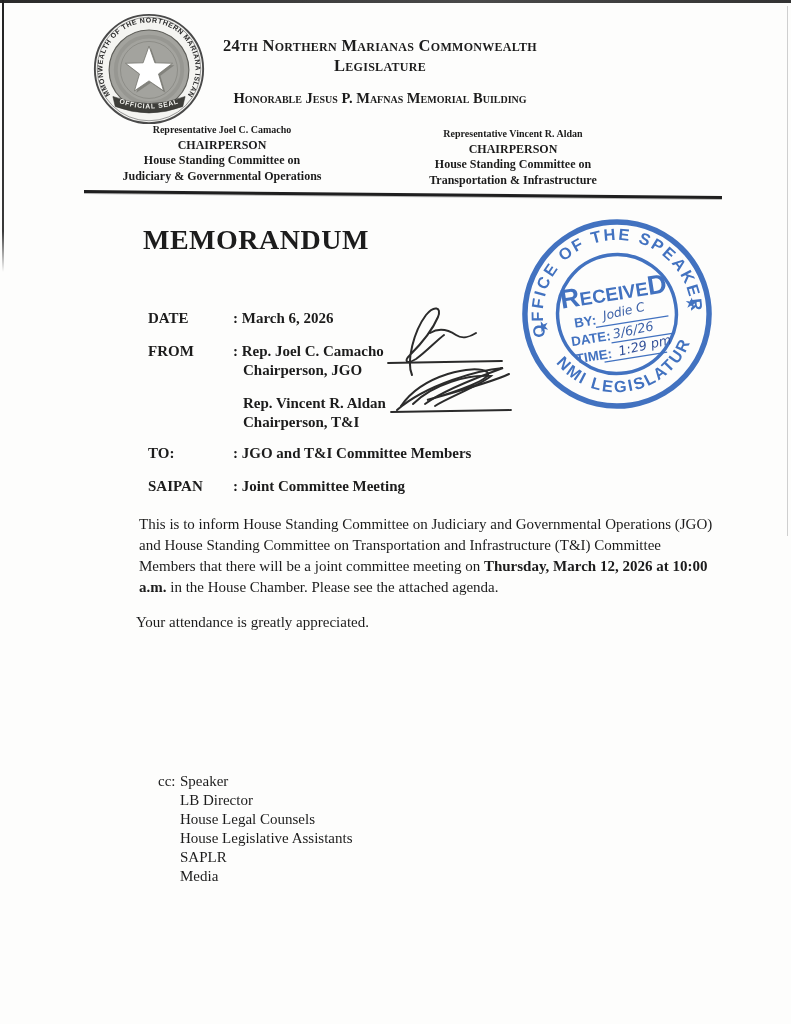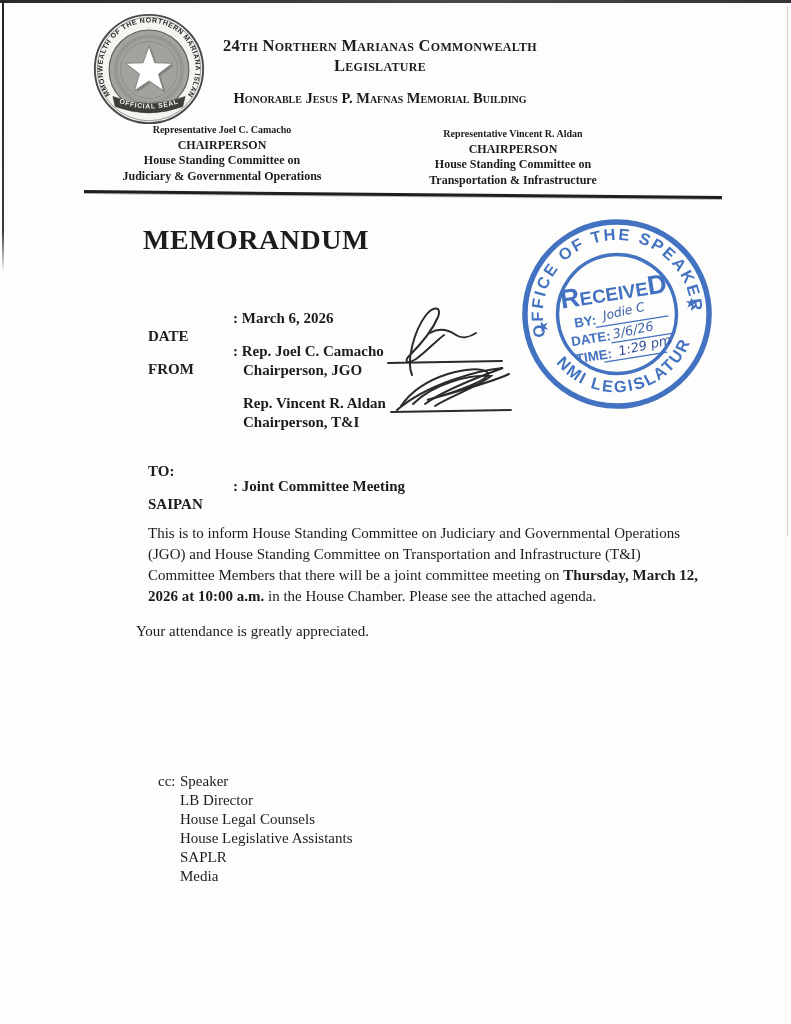--- a/index.html
+++ b/index.html
@@ -34,21 +34,21 @@
     background:#1f1f1f; transform:rotate(0.55deg); transform-origin:left center;
     box-shadow:0 1px 0 rgba(0,0,0,.25); }
 
   .memo-title { position:absolute; left:143px; top:224px;
     font-size:28px; font-weight:bold; letter-spacing:.5px;text-align:center; }
 
   
   .stamp { position:absolute; left:518px; top:215px; width:198px; height:198px; opacity:.9; }
 
   
-  .flabel { position:absolute; left:148px; font-size:15px; font-weight:bold;margin-top:18px; }
+  .flabel { position:absolute; left:148px; font-size:15px; font-weight:bold; }
   .fvalue { position:absolute; left:233px; font-size:15px; font-weight:bold; white-space:nowrap; }
   .sig-svg { position:absolute; }
 
   
   .body-block { position:absolute; left:136px; top:511px; width:586px;
     font-size:15px; line-height:21px; }
   .body-block .p2 { margin-top:14px; }
 
   
   .cc-block { position:absolute; left:158px; top:772px; font-size:15px; line-height:19px; }
@@ -149,20 +149,21 @@
   <div class="fvalue" style="top:310px">: March 6, 2026</div>
 
   <div class="flabel" style="top:343px">FROM</div>
   <div class="fvalue" style="top:343px">: Rep. Joel C. Camacho</div>
   <div class="fvalue" style="top:362px; left:243px">Chairperson, JGO</div>
 
   <div class="fvalue" style="top:395px; left:243px">Rep. Vincent R. Aldan</div>
   <div class="fvalue" style="top:414px; left:243px">Chairperson, T&amp;I</div>
 
   <div class="flabel" style="top:445px">TO:</div>
+  <div class="fvalue" style="top:445px">: JGO and T&amp;I Committee Members</div>
 
   <div class="flabel" style="top:478px">SAIPAN</div>
   <div class="fvalue" style="top:478px">: Joint Committee Meeting</div>
 
   <svg class="sig-svg" style="left:378px; top:303px" width="135" height="78" viewBox="0 0 135 78">
     <g fill="none" stroke="#2b2b2b" stroke-width="2" stroke-linecap="round">
       <path d="M 34,72 C 28,58 36,28 48,12 C 56,2 64,4 60,14 C 54,28 40,44 32,52 C 26,58 28,62 38,56 C 48,49 58,38 66,32"></path>
       <path d="M 52,30 C 62,24 72,28 78,32 C 84,36 92,34 98,30"></path>
       <line x1="10" y1="60" x2="124" y2="58" stroke-width="1.8"></line>
     </g>
@@ -170,21 +171,21 @@
   <svg class="sig-svg" style="left:383px; top:360px" width="140" height="62" viewBox="0 0 140 62">
     <g fill="none" stroke="#2b2b2b" stroke-width="2" stroke-linecap="round">
       <path d="M 18,46 C 40,14 92,4 104,12 C 112,18 74,32 44,40 C 80,30 118,18 126,14"></path>
       <path d="M 14,50 C 44,24 96,10 120,8 C 98,16 58,32 42,44"></path>
       <path d="M 30,44 C 50,24 86,14 108,16 C 96,26 64,38 52,46"></path>
       <line x1="8" y1="52" x2="128" y2="50" stroke-width="1.8"></line>
     </g>
   </svg>
 
   <div class="body-block">
-    <p class="p1" style="margin:12px"><span>This is to inform House Standing Committee on Judiciary and Governmental Operations (JGO) and House Standing Committee on Transportation and Infrastructure (T&amp;I) Committee Members that there will be a joint committee meeting on </span><b>Thursday, March 12, 2026 at 10:00 a.m.</b><span> in the House Chamber. Please see the attached agenda.</span></p>
+    <p class="p1" style="margin:3px"><span>This is to inform House Standing Committee on Judiciary and Governmental Operations (JGO) and House Standing Committee on Transportation and Infrastructure (T&amp;I) Committee Members that there will be a joint committee meeting on </span><b>Thursday, March 12, 2026 at 10:00 a.m.</b><span> in the House Chamber. Please see the attached agenda.</span></p>
     <p class="p2" style="margin:14px 0 0 0">Your attendance is greatly appreciated.</p>
   </div>
 
   <div class="cc-block">
     <div class="cc-row">
       <div class="cc-label">cc:</div>
       <div class="cc-items">
         <span>Speaker</span>
         <span>LB Director</span>
         <span>House Legal Counsels</span>

